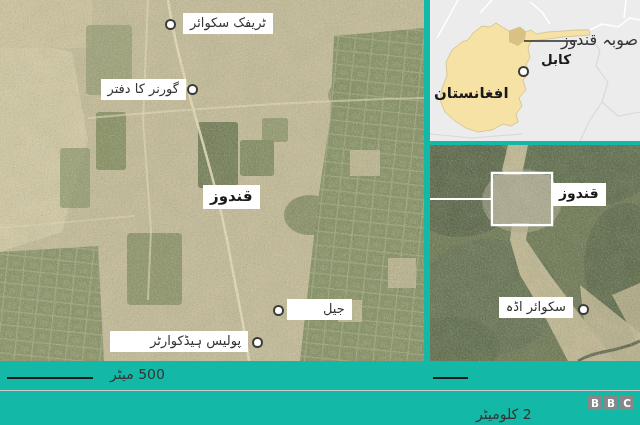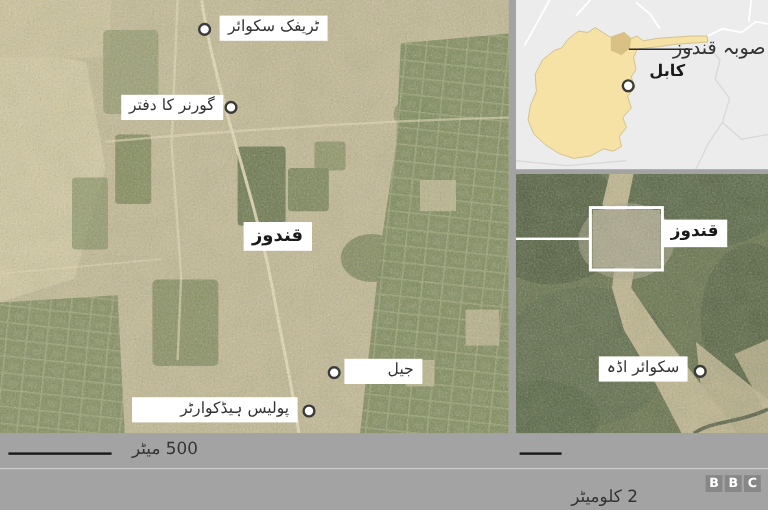--- a/index.html
+++ b/index.html
@@ -1,16 +1,16 @@
 <!DOCTYPE html>
 <html><head>
 <meta charset="utf-8">
 <style>
   html,body{margin:0;padding:0;background:#fff;}
-  #stage{position:relative;width:640px;height:425px;background:#a3a3a3;overflow:hidden;
+  #stage{position:relative;width:640px;height:425px;background:#14b8a6;overflow:hidden;
          font-family:"DejaVu Sans",sans-serif;}
   .map{position:absolute;overflow:hidden;}
   #left-map{left:0;top:0;width:424px;height:361px;}
   #inset-map{left:430px;top:0;width:210px;height:141px;background:#ececec;}
   #right-map{left:430px;top:145px;width:210px;height:216px;}
   svg{display:block;}
 
   .maplabel{position:absolute;background:#ffffff;color:#333;font-size:13px;line-height:1.25;
             padding:2px 7px 3px;white-space:nowrap;direction:rtl;}
   .maplabel.bold{font-weight:bold;color:#1a1a1a;}
@@ -146,20 +146,21 @@
 
   <div class="maplabel" style="left:287px;top:299px;padding-left:36px;">جیل</div>
   <div class="marker" style="left:273px;top:305px;"></div>
 
   <div class="maplabel" style="right:392px;top:331px;padding-left:40px;">پولیس ہیڈکوارٹر</div>
   <div class="marker" style="left:252px;top:337px;"></div>
 
   <div class="baretext" style="right:2px;top:30px;">صوبہ قندوز</div>
   <div class="baretext bold" style="left:497px;top:51px;font-size:13.5px;margin-left:44px;">کابل</div>
   <div class="marker" style="left:518px;top:66px;"></div>
+  <div class="baretext bold" style="left:434px;top:84px;font-size:15px;">افغانستان</div>
 
   <div class="maplabel bold" style="left:552px;top:183px;font-size:14px;">قندوز</div>
   <div class="maplabel" style="right:67px;top:297px;">سکوائر اڈہ</div>
   <div class="marker" style="left:578px;top:304px;"></div>
 
   <div class="scale-bar" style="left:7px;top:377px;width:86px;"></div>
   <div class="scale-text" style="left:110px;top:366px;">500 میٹر</div>
 
   <div class="scale-bar" style="left:433px;top:377px;width:35px;"></div>
   <div class="scale-text" style="left:476px;top:366px;margin-top:40px;">2 کلومیٹر</div>

